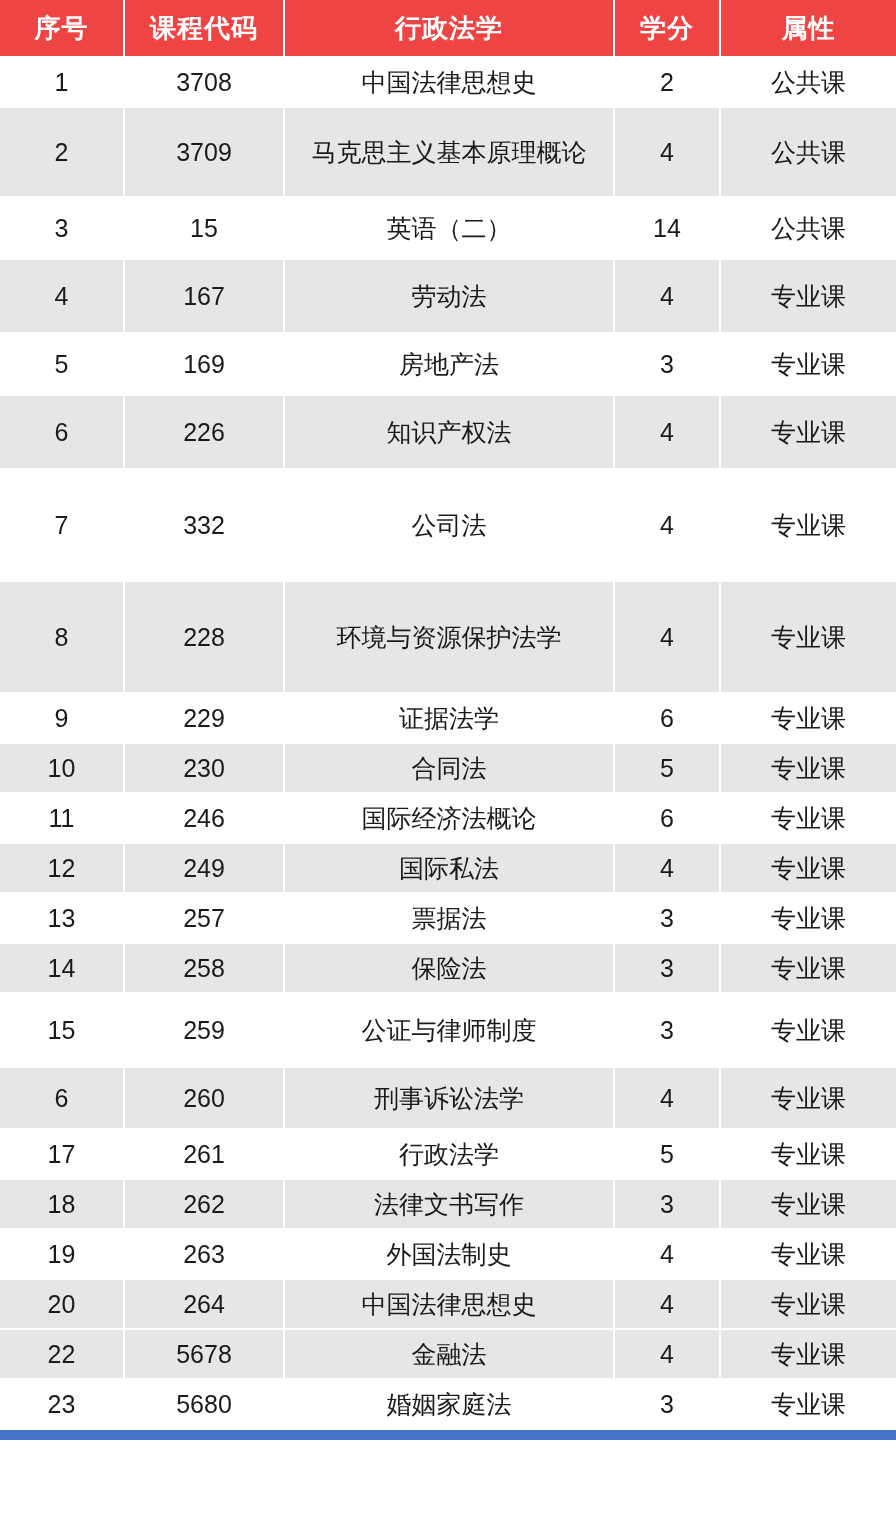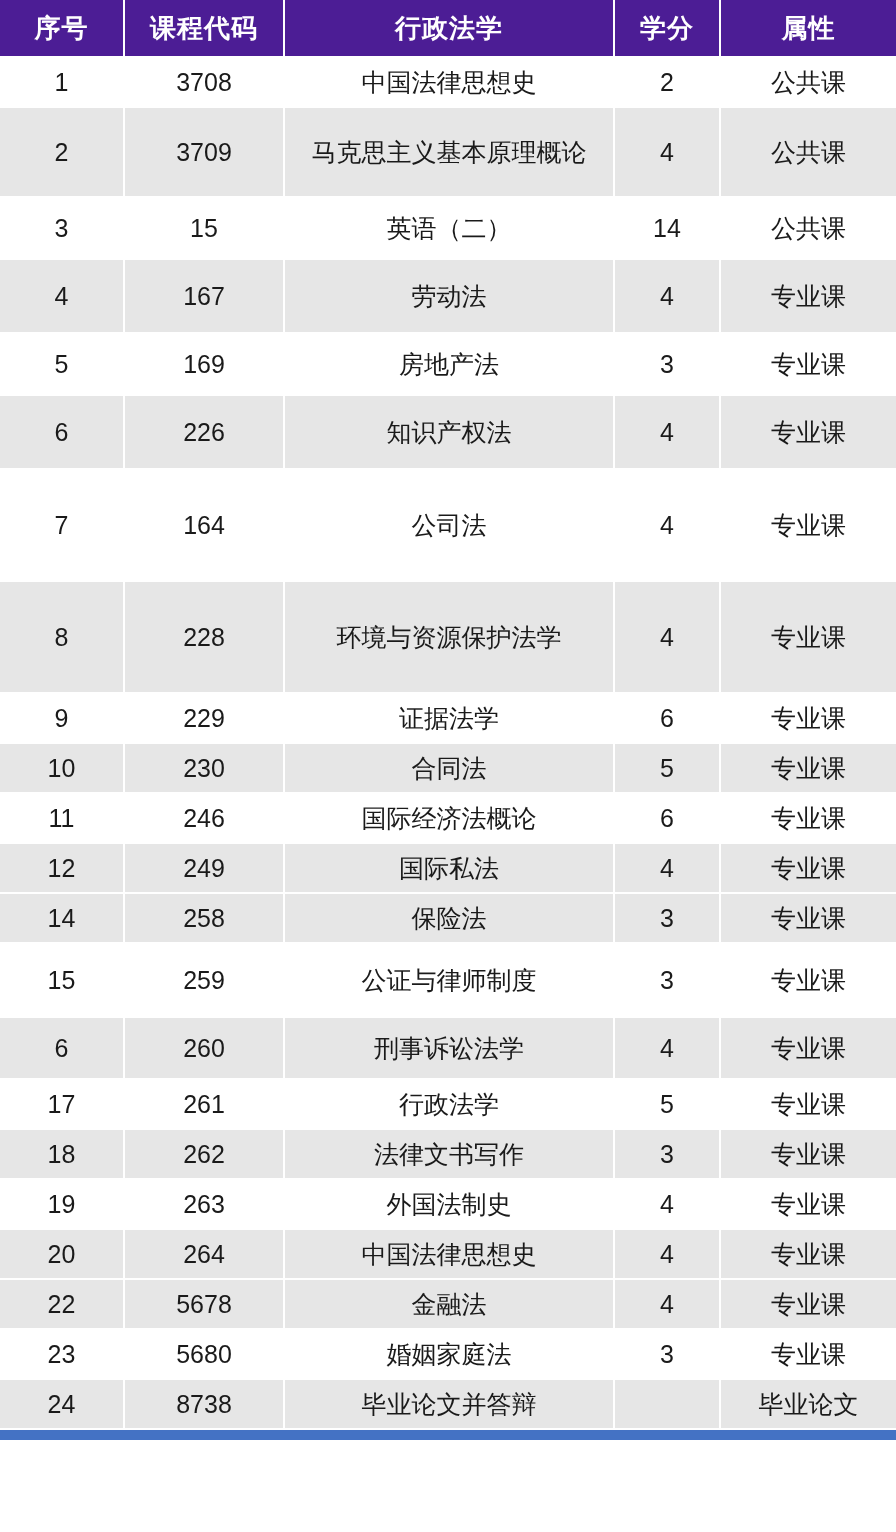--- a/index.html
+++ b/index.html
@@ -16,21 +16,21 @@
     border-collapse: collapse;
     table-layout: fixed;
   }
   #course-table col.c-idx   { width: 124px; }
   #course-table col.c-code  { width: 160px; }
   #course-table col.c-name  { width: 330px; }
   #course-table col.c-cred  { width: 106px; }
   #course-table col.c-attr  { width: 176px; }
 
   #course-table thead th {
-    background: #4c1d95;
+    background: #ef4444;
     color: #ffffff;
     font-size: 26px;
     font-weight: bold;
     letter-spacing: 1px;
     text-align: center;
     vertical-align: middle;
     height: 54px;
     border-right: 2px solid #ffffff;
     border-bottom: 2px solid #ffffff;
   }
@@ -120,21 +120,21 @@
       </tr>
       <tr class="odd h-lg">
         <td>6</td>
         <td>226</td>
         <td>知识产权法</td>
         <td>4</td>
         <td>专业课</td>
       </tr>
       <tr class="even h-xxl">
         <td>7</td>
-        <td>164</td>
+        <td>332</td>
         <td>公司法</td>
         <td>4</td>
         <td>专业课</td>
       </tr>
       <tr class="odd h-xxl">
         <td>8</td>
         <td>228</td>
         <td>环境与资源保护法学</td>
         <td>4</td>
         <td>专业课</td>
@@ -160,20 +160,27 @@
         <td>6</td>
         <td>专业课</td>
       </tr>
       <tr class="odd h-sm">
         <td>12</td>
         <td>249</td>
         <td>国际私法</td>
         <td>4</td>
         <td>专业课</td>
       </tr>
+      <tr class="even h-sm">
+        <td>13</td>
+        <td>257</td>
+        <td>票据法</td>
+        <td>3</td>
+        <td>专业课</td>
+      </tr>
       <tr class="odd h-sm">
         <td>14</td>
         <td>258</td>
         <td>保险法</td>
         <td>3</td>
         <td>专业课</td>
       </tr>
       <tr class="even h-lg">
         <td>15</td>
         <td>259</td>
@@ -223,22 +230,15 @@
         <td>4</td>
         <td>专业课</td>
       </tr>
       <tr class="even h-sm">
         <td>23</td>
         <td>5680</td>
         <td>婚姻家庭法</td>
         <td>3</td>
         <td>专业课</td>
       </tr>
-      <tr class="odd h-sm">
-        <td>24</td>
-        <td>8738</td>
-        <td>毕业论文并答辩</td>
-        <td></td>
-        <td>毕业论文</td>
-      </tr>
     </tbody>
 </table>
 <div class="footer-bar"></div>
 
 </body></html>

